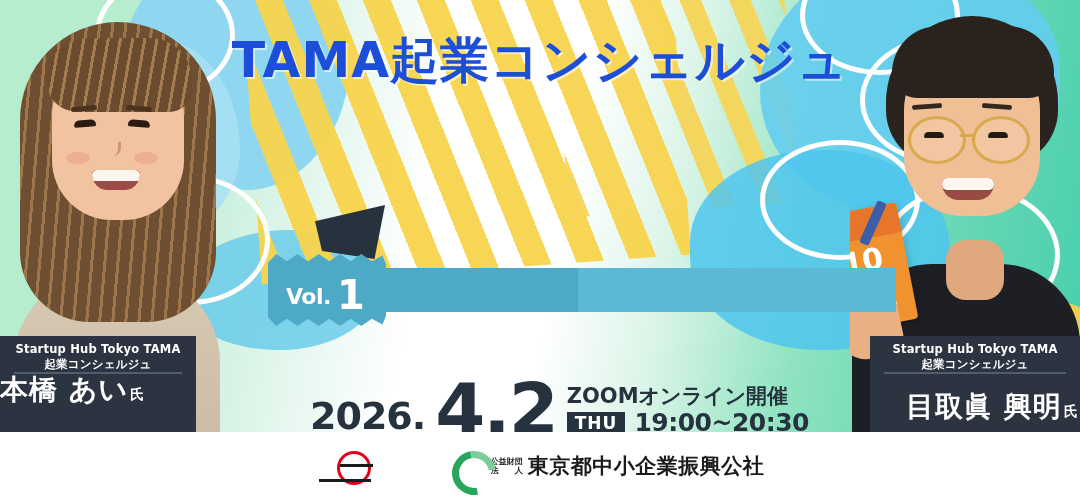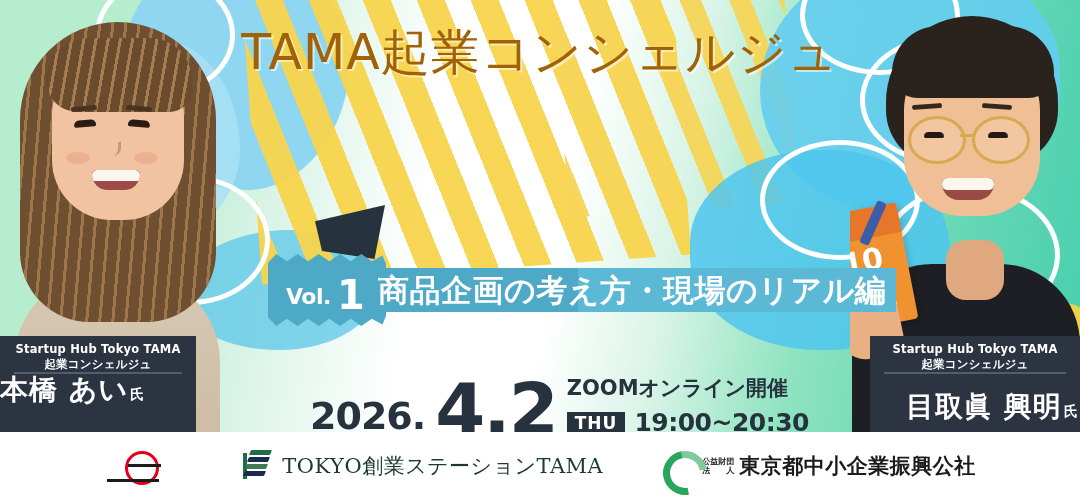--- a/index.html
+++ b/index.html
@@ -83,40 +83,40 @@
   .pr-hand{position:absolute;left:-12px;bottom:74px;width:62px;height:72px;background:#e9b083;border-radius:26px 20px 18px 24px;transform:rotate(-12deg);}
   .pr-book{position:absolute;left:-34px;bottom:104px;width:92px;height:118px;background:#f0922f;border-radius:4px;transform:rotate(-11deg);box-shadow:0 3px 8px rgba(0,0,0,.25);overflow:hidden;}
   .pr-book .bk-top{position:absolute;left:0;top:0;width:92px;height:30px;background:#e8762a;}
   .pr-book .bk-num{position:absolute;left:8px;top:34px;font-size:30px;font-weight:700;color:#ffffff;font-family:"DejaVu Sans",sans-serif;letter-spacing:-1px;}
   .pr-book .bk-line{position:absolute;left:8px;bottom:16px;width:66px;height:6px;background:#ffffff;border-radius:3px;opacity:.9;}
   .pr-book .bk-line2{position:absolute;left:8px;bottom:6px;width:48px;height:5px;background:#ffffff;border-radius:3px;opacity:.7;}
   .pr-pen{position:absolute;left:18px;bottom:186px;width:10px;height:46px;background:#3c5ea8;border-radius:3px;transform:rotate(24deg);}
 
   
   .headline{position:absolute;left:0;top:0;width:1080px;text-align:center;pointer-events:none;}
-  .title1{margin-top:28px;font-size:49px;line-height:1;font-weight:400;color:#a16207;
+  .title1{margin-top:36px;font-size:49px;line-height:1;font-weight:700;color:#1d4ed8;
     letter-spacing:1px;text-shadow:2px 2px 0 rgba(255,255,255,.55);}
   .title2{margin-top:6px;font-size:96px;line-height:1;font-weight:900;color:#26323e;
     letter-spacing:2px;text-shadow:3px 3px 0 rgba(255,255,255,.45);}
 
   
   .sub-wrap{position:absolute;left:0;top:268px;width:1080px;height:50px;}
   .sub-bar{position:absolute;left:268px;top:0;width:628px;height:44px;background:#4ea9c6;}
   .sub-bar-lite{position:absolute;left:578px;top:0;width:318px;height:44px;background:#5cb9d6;}
   .sub-badge{position:absolute;left:268px;top:-14px;width:118px;height:72px;background:#4ea9c6;
     clip-path:polygon(0% 12%,7% 0%,16% 10%,25% 0%,34% 10%,43% 0%,52% 10%,61% 0%,70% 10%,79% 0%,88% 10%,97% 2%,100% 14%,100% 86%,97% 98%,88% 90%,79% 100%,70% 90%,61% 100%,52% 90%,43% 100%,34% 90%,25% 100%,16% 90%,7% 100%,0% 88%);}
   .sub-vol{position:absolute;left:286px;top:16px;color:#ffffff;font-weight:800;font-size:22px;letter-spacing:-.5px;}
   .sub-volnum{position:absolute;left:337px;top:4px;color:#ffffff;font-weight:700;font-size:40px;font-family:"DejaVu Sans",sans-serif;}
   .sub-text{position:absolute;left:378px;top:5px;width:510px;color:#ffffff;font-size:31px;font-weight:800;line-height:34px;letter-spacing:.5px;}
 
   
   .date-row{position:absolute;left:310px;top:350px;display:flex;align-items:flex-end;gap:10px;color:#26323e;}
   .d-year{font-size:38px;font-weight:800;letter-spacing:-1px;line-height:44px;margin-top:44px;}
   .d-day{font-size:72px;font-weight:800;letter-spacing:-2px;line-height:58px;font-family:"DejaVu Sans",sans-serif;}
-  .d-right{display:flex;flex-direction:column;gap:11px;padding-bottom:2px;}
+  .d-right{display:flex;flex-direction:column;gap:3px;padding-bottom:2px;}
   .d-zoom{font-size:21px;font-weight:800;letter-spacing:0px;line-height:22px;}
   .d-low{display:flex;align-items:center;gap:9px;}
   .d-thu{background:#26323e;color:#ffffff;font-size:17px;font-weight:800;padding:2px 8px;letter-spacing:1px;line-height:19px;}
   .d-time{font-size:25px;font-weight:800;letter-spacing:-.5px;line-height:26px;text-align:right;}
 
   
   .plate{position:absolute;background:#2b3440;color:#ffffff;}
   .plate-role{position:absolute;width:100%;text-align:center;font-size:11.5px;font-weight:800;line-height:15px;letter-spacing:.2px;}
   .plate-role .r2{font-size:11.5px;display:block;}
   .plate-name{position:absolute;width:100%;text-align:left;font-size:28px;font-weight:800;letter-spacing:1px;line-height:32px;white-space:nowrap;}
@@ -228,21 +228,20 @@
   <div class="headline">
     <div class="title1">TAMA起業コンシェルジュ</div>
   </div>
 
   <div class="sub-wrap">
     <div class="sub-bar"></div>
     <div class="sub-bar-lite"></div>
     <div class="sub-badge"></div>
     <div class="sub-vol">Vol.</div>
     <div class="sub-volnum">1</div>
-    <div class="sub-text">商品企画の考え方・現場のリアル編</div>
   </div>
 
   <div class="date-row">
     <div class="d-year">2026.</div>
     <div class="d-day">4.2</div>
     <div class="d-right">
       <div class="d-zoom">ZOOMオンライン開催</div>
       <div class="d-low">
         <div class="d-thu">THU</div>
         <div class="d-time">19:00~20:30</div>
@@ -276,30 +275,20 @@
 
     <div class="logo logo1">
       <div class="shtm-mark">
 
         <div class="shtm-ring"></div>
         <div class="shtm-bar"></div>
         <div class="shtm-bar2"></div>
       </div>
     </div>
 
-    <div class="logo logo2">
-      <div class="tcs-mark">
-        <div class="tcs-stem"></div>
-        <div class="tcs-bar tcs-a"></div>
-        <div class="tcs-bar tcs-b"></div>
-        <div class="tcs-bar tcs-c"></div>
-        <div class="tcs-bar tcs-d"></div>
-      </div>
-      <div class="tcs-txt">TOKYO創業ステーションTAMA</div>
-    </div>
 
     <div class="logo logo3">
       <div class="tmz-mark">
         <div class="tmz-c"></div>
       </div>
       <div>
         <div class="tmz-small">公益財団</div>
         <div class="tmz-small">法　　人</div>
       </div>
       <div class="tmz-txt">東京都中小企業振興公社</div>

